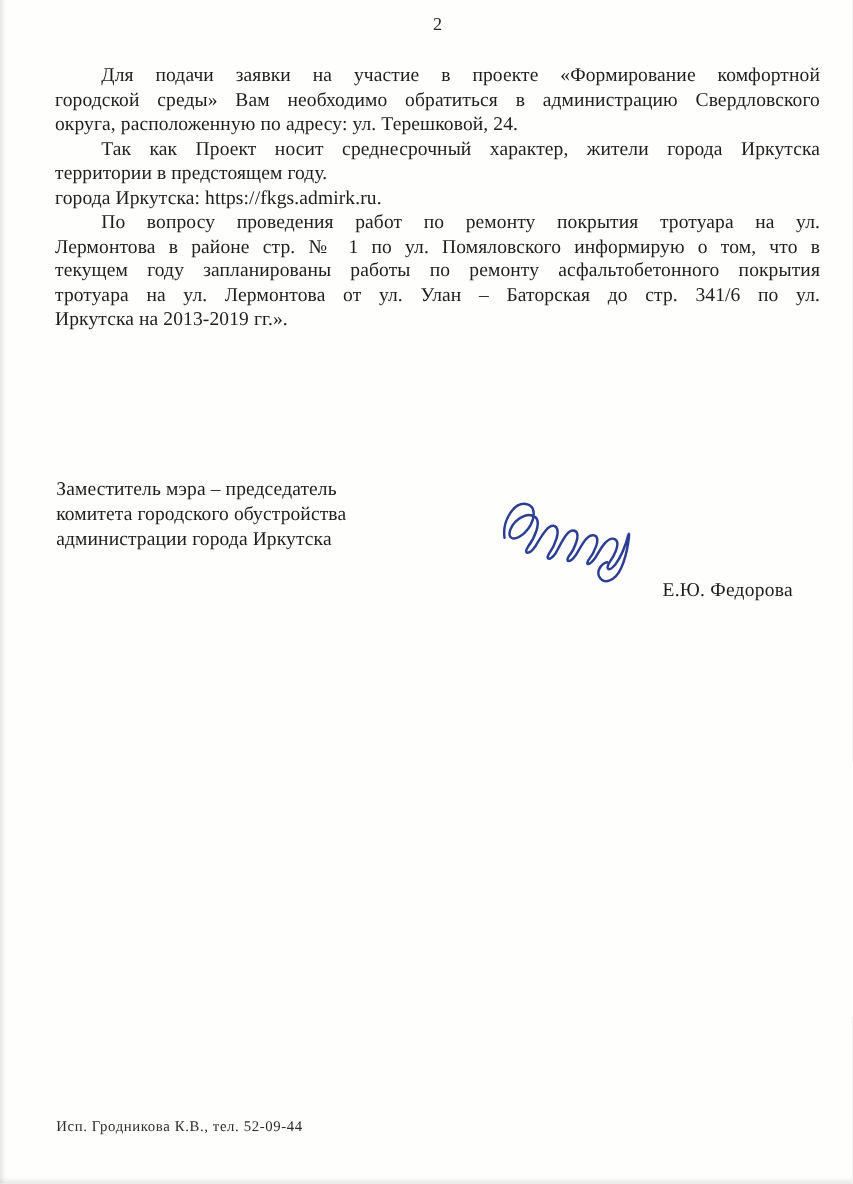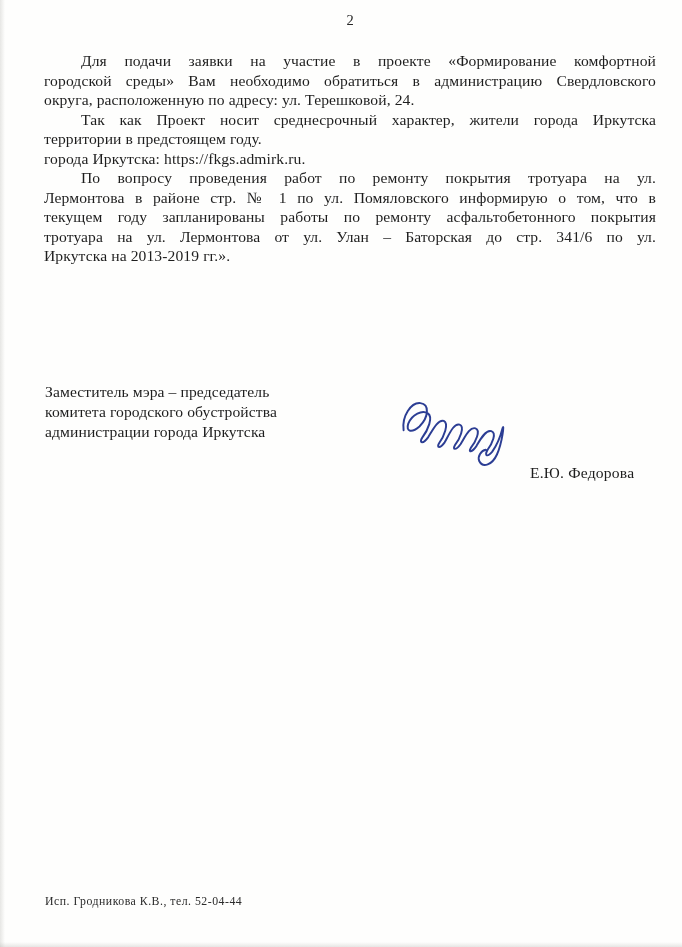--- a/index.html
+++ b/index.html
@@ -141,15 +141,15 @@
              C37,42 43,30 49,32 C55,35 49,49 44,56 C41,61 45,62 50,55
              C55,46 60,34 66,36 C72,38 66,52 61,58 C58,63 62,64 67,57
              C72,49 77,38 83,40 C89,42 83,55 78,61 C75,66 79,66 84,59
              C88,52 94,41 100,43 C106,45 101,56 96,63 C92,70 96,71 101,65
              C106,58 110,48 112,40 C114,33 112,55 106,68 C101,79 91,83 87,75
              C85,70 89,64 94,63" fill="none" stroke="#2c3e94" stroke-width="2.1" stroke-linecap="round"></path>
   </svg>
 
   <div class="signee-name">Е.Ю. Федорова</div>
 
-  <div class="footer-note">Исп. Гродникова К.В., тел. 52-04-44</div>
+  <div class="footer-note">Исп. Гродникова К.В., тел. 52-09-44</div>
 
 </div>
 
 </body></html>

